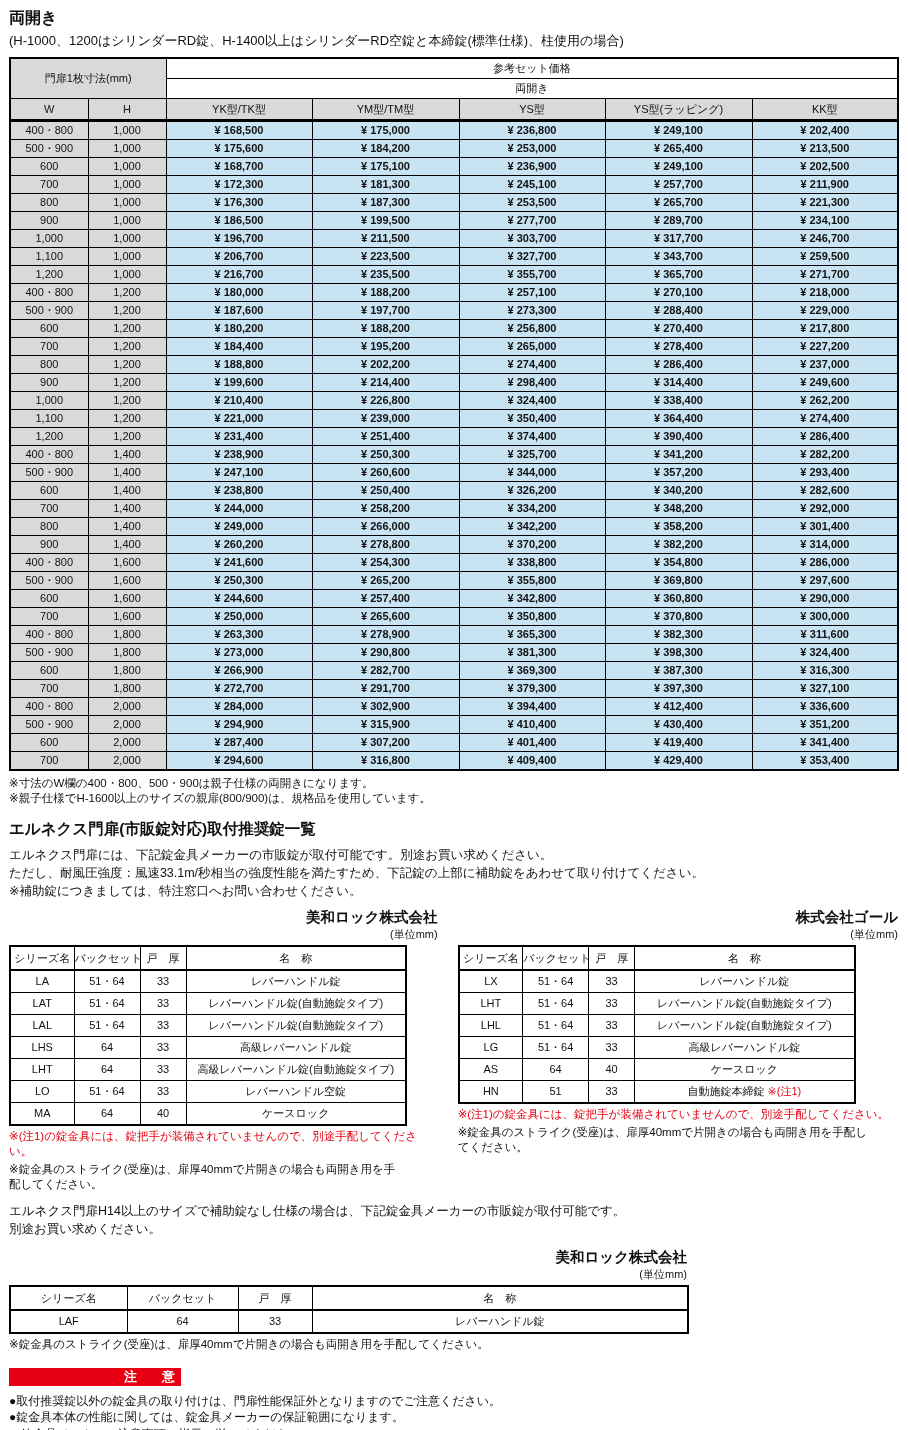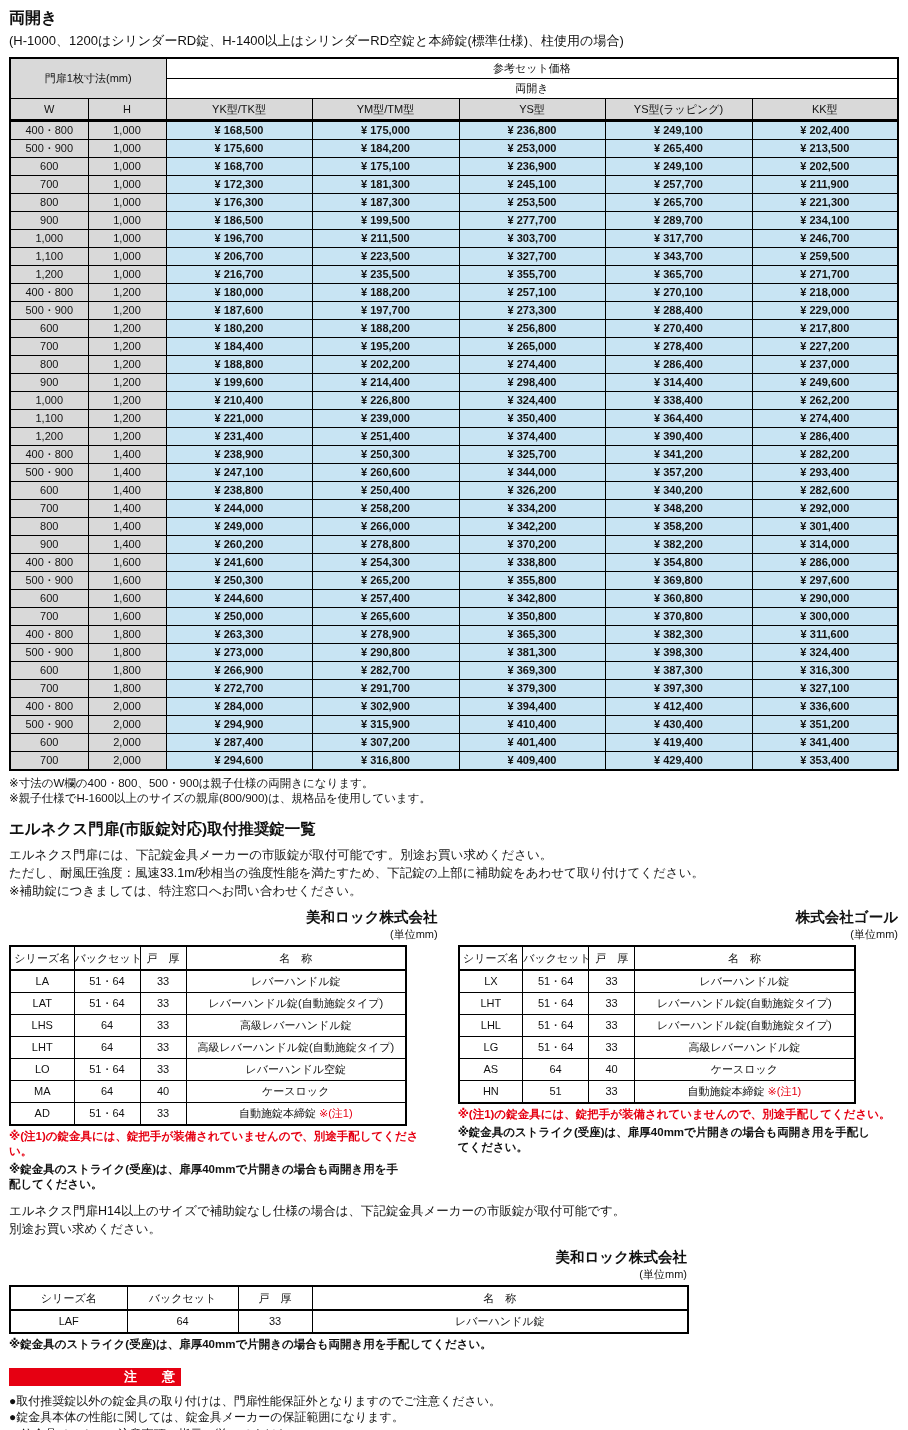--- a/index.html
+++ b/index.html
@@ -48,21 +48,21 @@
   .lock-table td{height:21px;line-height:21px;}
 
   .company-row{display:flex;justify-content:space-between;align-items:flex-end;flex-direction:column;}
   .company-heading{font-size:14.5px;font-weight:bold;}
   .unit-label{font-size:11px;}
 
   .two-col{display:flex;margin-top:8px;}
   .col-left{width:438px;}
   .col-right{width:450px;}
 
-  .lock-note{font-size:11.5px;line-height:1.3;margin-top:3px;font-weight:bold;}
+  .lock-note{font-size:11.5px;line-height:1.3;margin-top:3px;}
   .hang{padding-left:0;}
 
   
   .caution-banner{
     width:172px;height:18px;line-height:18px;
     background:#e60012;color:#fff;
     font-size:13px;font-weight:bold;text-align:right;letter-spacing:6px;
     margin:16px 0 7px 0;
   }
   .caution-line{font-size:12px;line-height:1.35;white-space:pre-wrap;}
@@ -472,20 +472,26 @@
               <td>33</td>
               <td>レバーハンドル錠</td>
             </tr>
             <tr>
               <td>LAT</td>
               <td>51・64</td>
               <td>33</td>
               <td>レバーハンドル錠(自動施錠タイプ)</td>
             </tr>
             <tr>
+              <td>LAL</td>
+              <td>51・64</td>
+              <td>33</td>
+              <td>レバーハンドル錠(自動施錠タイプ)</td>
+            </tr>
+            <tr>
               <td>LHS</td>
               <td>64</td>
               <td>33</td>
               <td>高級レバーハンドル錠</td>
             </tr>
             <tr>
               <td>LHT</td>
               <td>64</td>
               <td>33</td>
               <td>高級レバーハンドル錠(自動施錠タイプ)</td>
@@ -494,26 +500,20 @@
               <td>LO</td>
               <td>51・64</td>
               <td>33</td>
               <td>レバーハンドル空錠</td>
             </tr>
             <tr>
               <td>MA</td>
               <td>64</td>
               <td>40</td>
               <td>ケースロック</td>
-            </tr>
-            <tr>
-              <td>AD</td>
-              <td>51・64</td>
-              <td>33</td>
-              <td>自動施錠本締錠<span class="red"> ※(注1)</span></td>
             </tr>
           </tbody>
       </table>
       <div class="lock-note red">※(注1)の錠金具には、錠把手が装備されていませんので、別途手配してください。</div>
       <div class="lock-note hang" style="width:396px">※錠金具のストライク(受座)は、扉厚40mmで片開きの場合も両開き用を手配してください。</div>
     </div>
 
     <div class="col-right" style="margin-left:20px">
       <div class="company-row">
         <span class="company-heading">株式会社ゴール</span>

